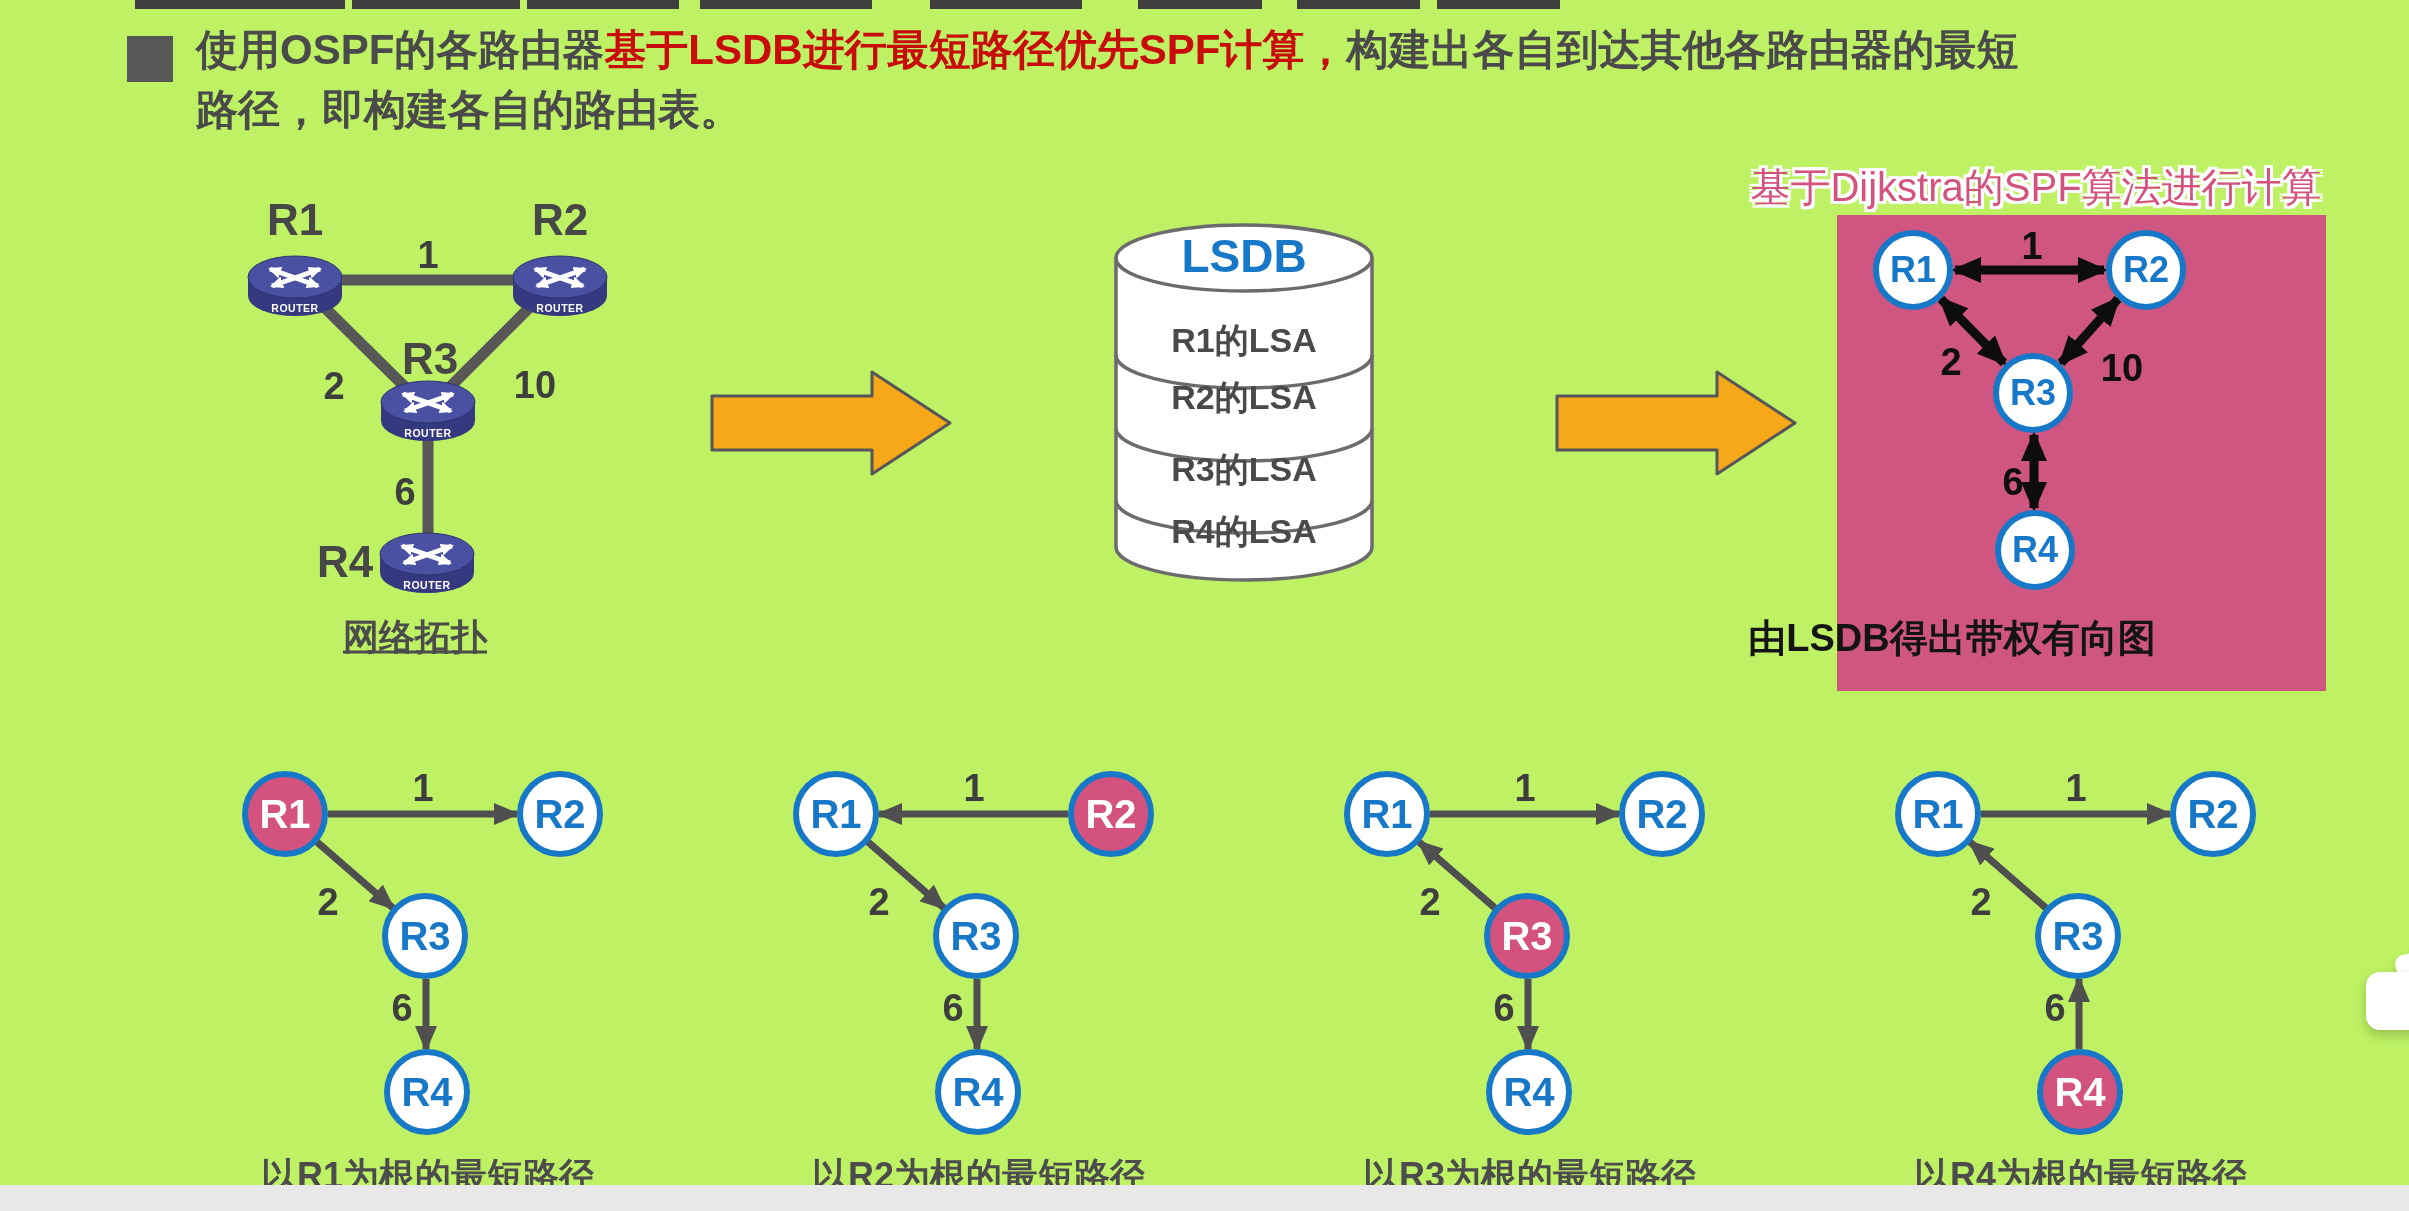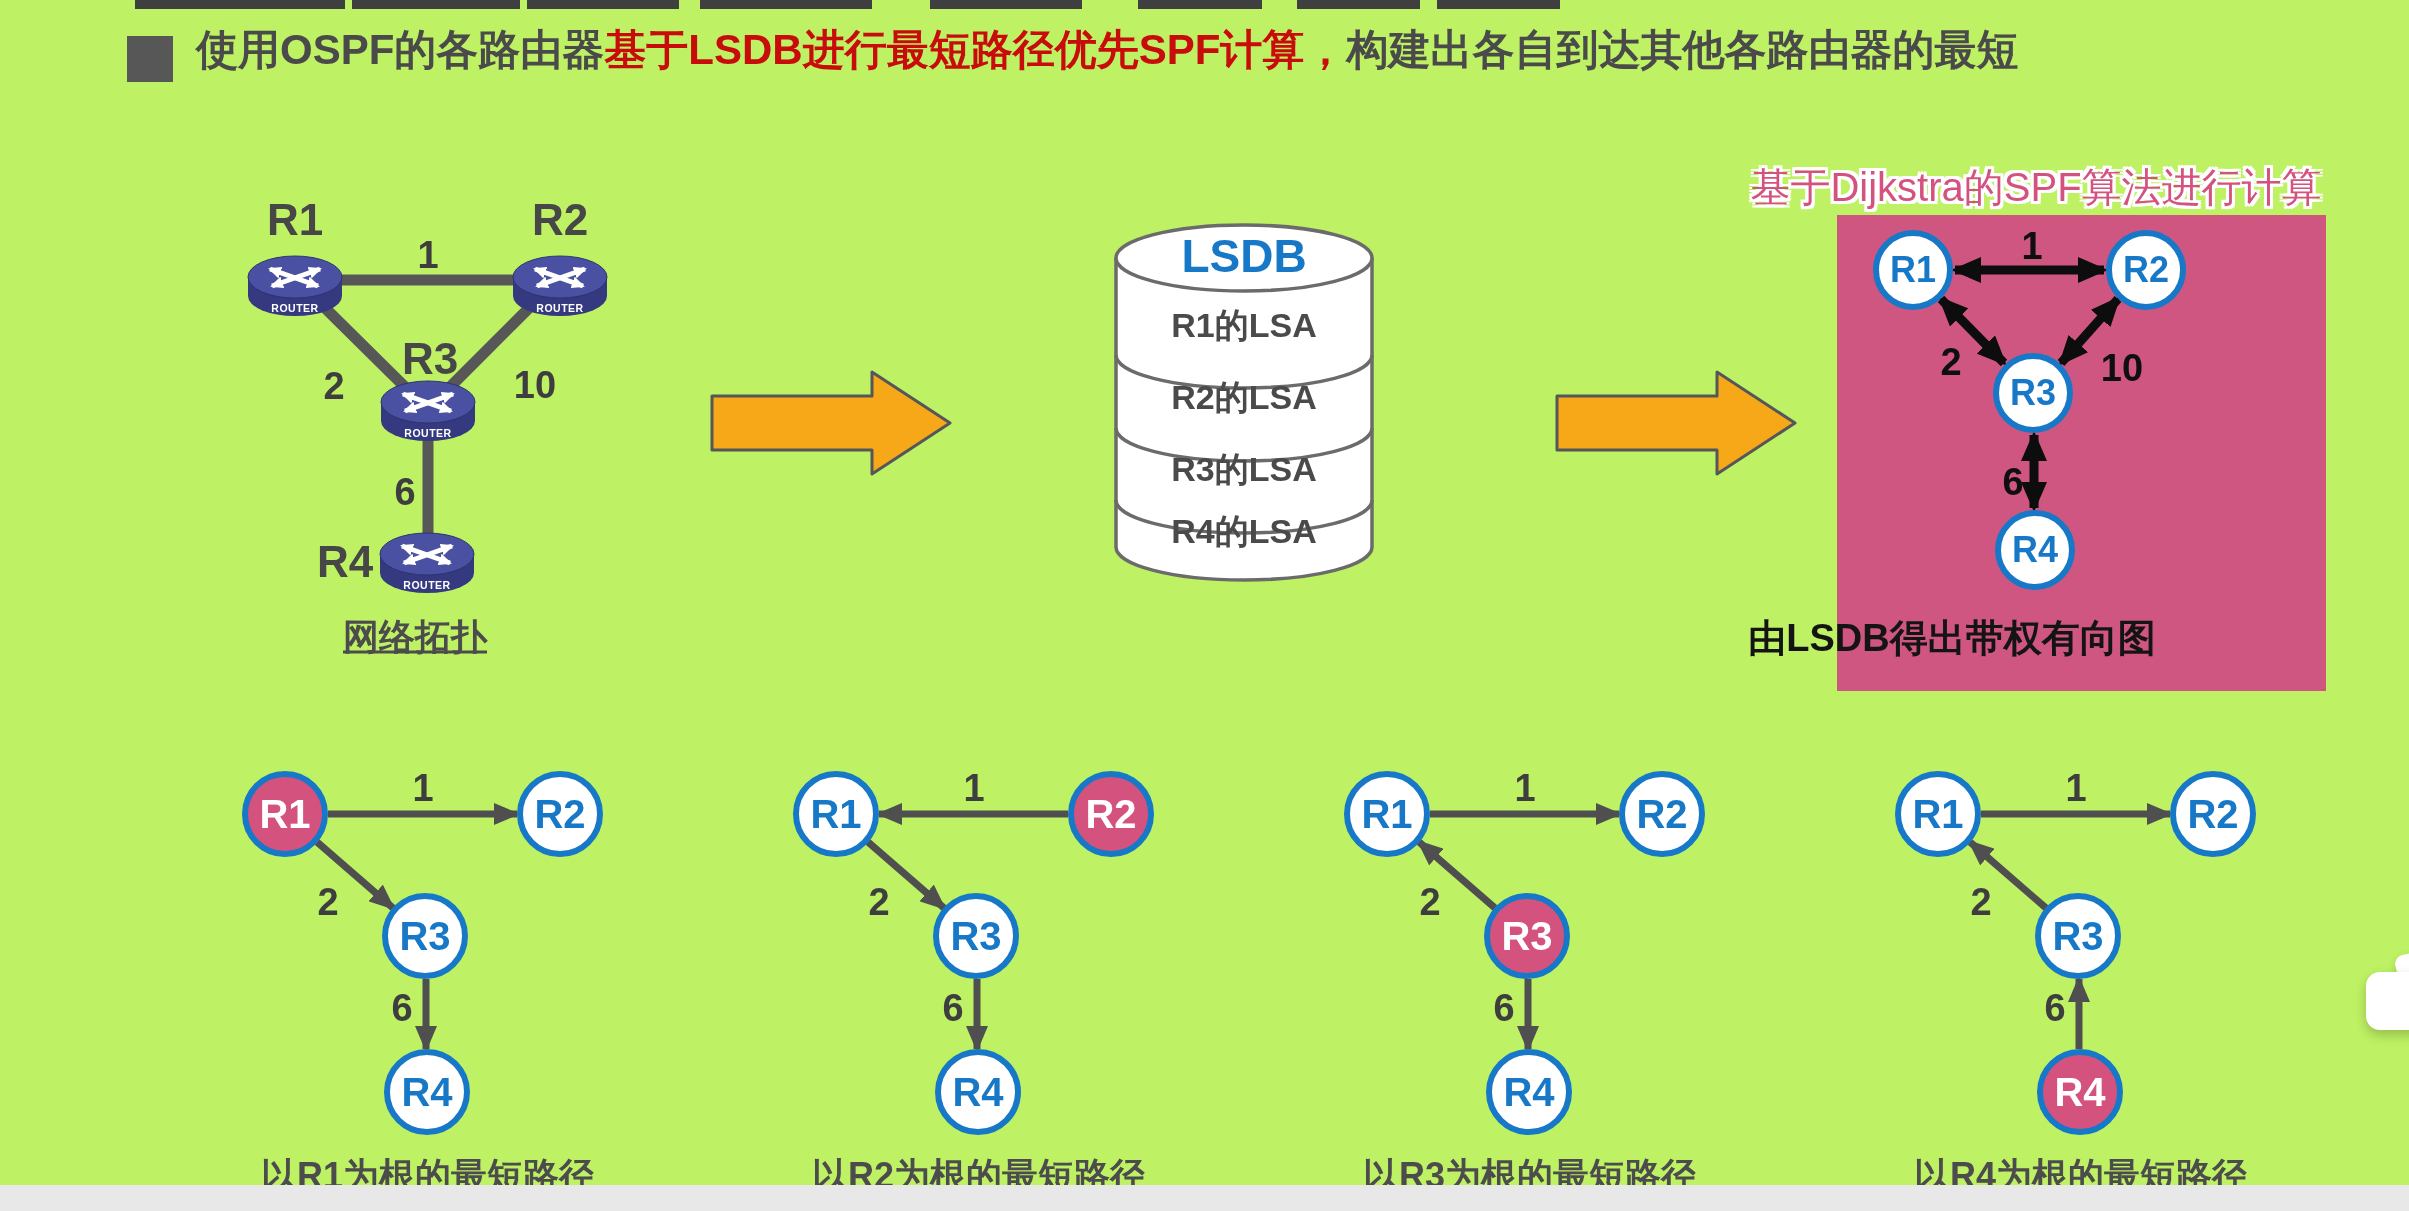--- a/index.html
+++ b/index.html
@@ -65,20 +65,21 @@
     <div class="remnant" style="left:700px;width:172px;"></div>
     <div class="remnant" style="left:930px;width:152px;"></div>
     <div class="remnant" style="left:1138px;width:124px;"></div>
     <div class="remnant" style="left:1297px;width:123px;"></div>
     <div class="remnant" style="left:1437px;width:123px;"></div>
   </div>
 
   <div class="bullet"></div>
   <div class="title">
     <div><span>使用OSPF的各路由器</span><span class="red">基于LSDB进行最短路径优先SPF计算，</span><span>构建出各自到达其他各路由器的最短</span></div>
+    <div>路径，即构建各自的路由表。</div>
   </div>
 
   <div class="pinkbox"></div>
 
   <svg class="layer" width="2409" height="1211" viewBox="0 0 2409 1211">
     <defs>
       <marker id="mGray" markerUnits="userSpaceOnUse" markerWidth="26" markerHeight="22" refX="23" refY="11" orient="auto-start-reverse">
         <path d="M0,0 L26,11 L0,22 Z" fill="#4f4f4f"></path>
       </marker>
       <marker id="mBlack" markerUnits="userSpaceOnUse" markerWidth="30" markerHeight="26" refX="26" refY="13" orient="auto-start-reverse">
@@ -179,21 +180,21 @@
   <div class="nlabel" style="left:345px;top:562px;">R4</div>
 
   <div class="wlabel" style="left:428px;top:255px;">1</div>
   <div class="wlabel" style="left:334px;top:386px;">2</div>
   <div class="wlabel" style="left:535px;top:385px;">10</div>
   <div class="wlabel" style="left:405px;top:492px;">6</div>
 
   <div class="cap" style="left:415px;top:637px;text-decoration:underline;">网络拓扑</div>
 
   <div class="lsdb-title">LSDB</div>
-  <div class="lsdb-row" style="top:326px;text-align:right;">R1的LSA</div>
+  <div class="lsdb-row" style="top:341px;text-align:right;">R1的LSA</div>
   <div class="lsdb-row" style="top:398px;">R2的LSA</div>
   <div class="lsdb-row" style="top:470px;text-align:right;">R3的LSA</div>
   <div class="lsdb-row" style="top:532px;">R4的LSA</div>
 
   <div class="spf-header">基于Dijkstra的SPF算法进行计算</div>
 
   <div class="gnode" style="left:1913px;top:270px;">R1</div>
   <div class="gnode" style="left:2146px;top:270px;">R2</div>
   <div class="gnode" style="left:2033px;top:393px;">R3</div>
   <div class="gnode" style="left:2035px;top:550px;">R4</div>

